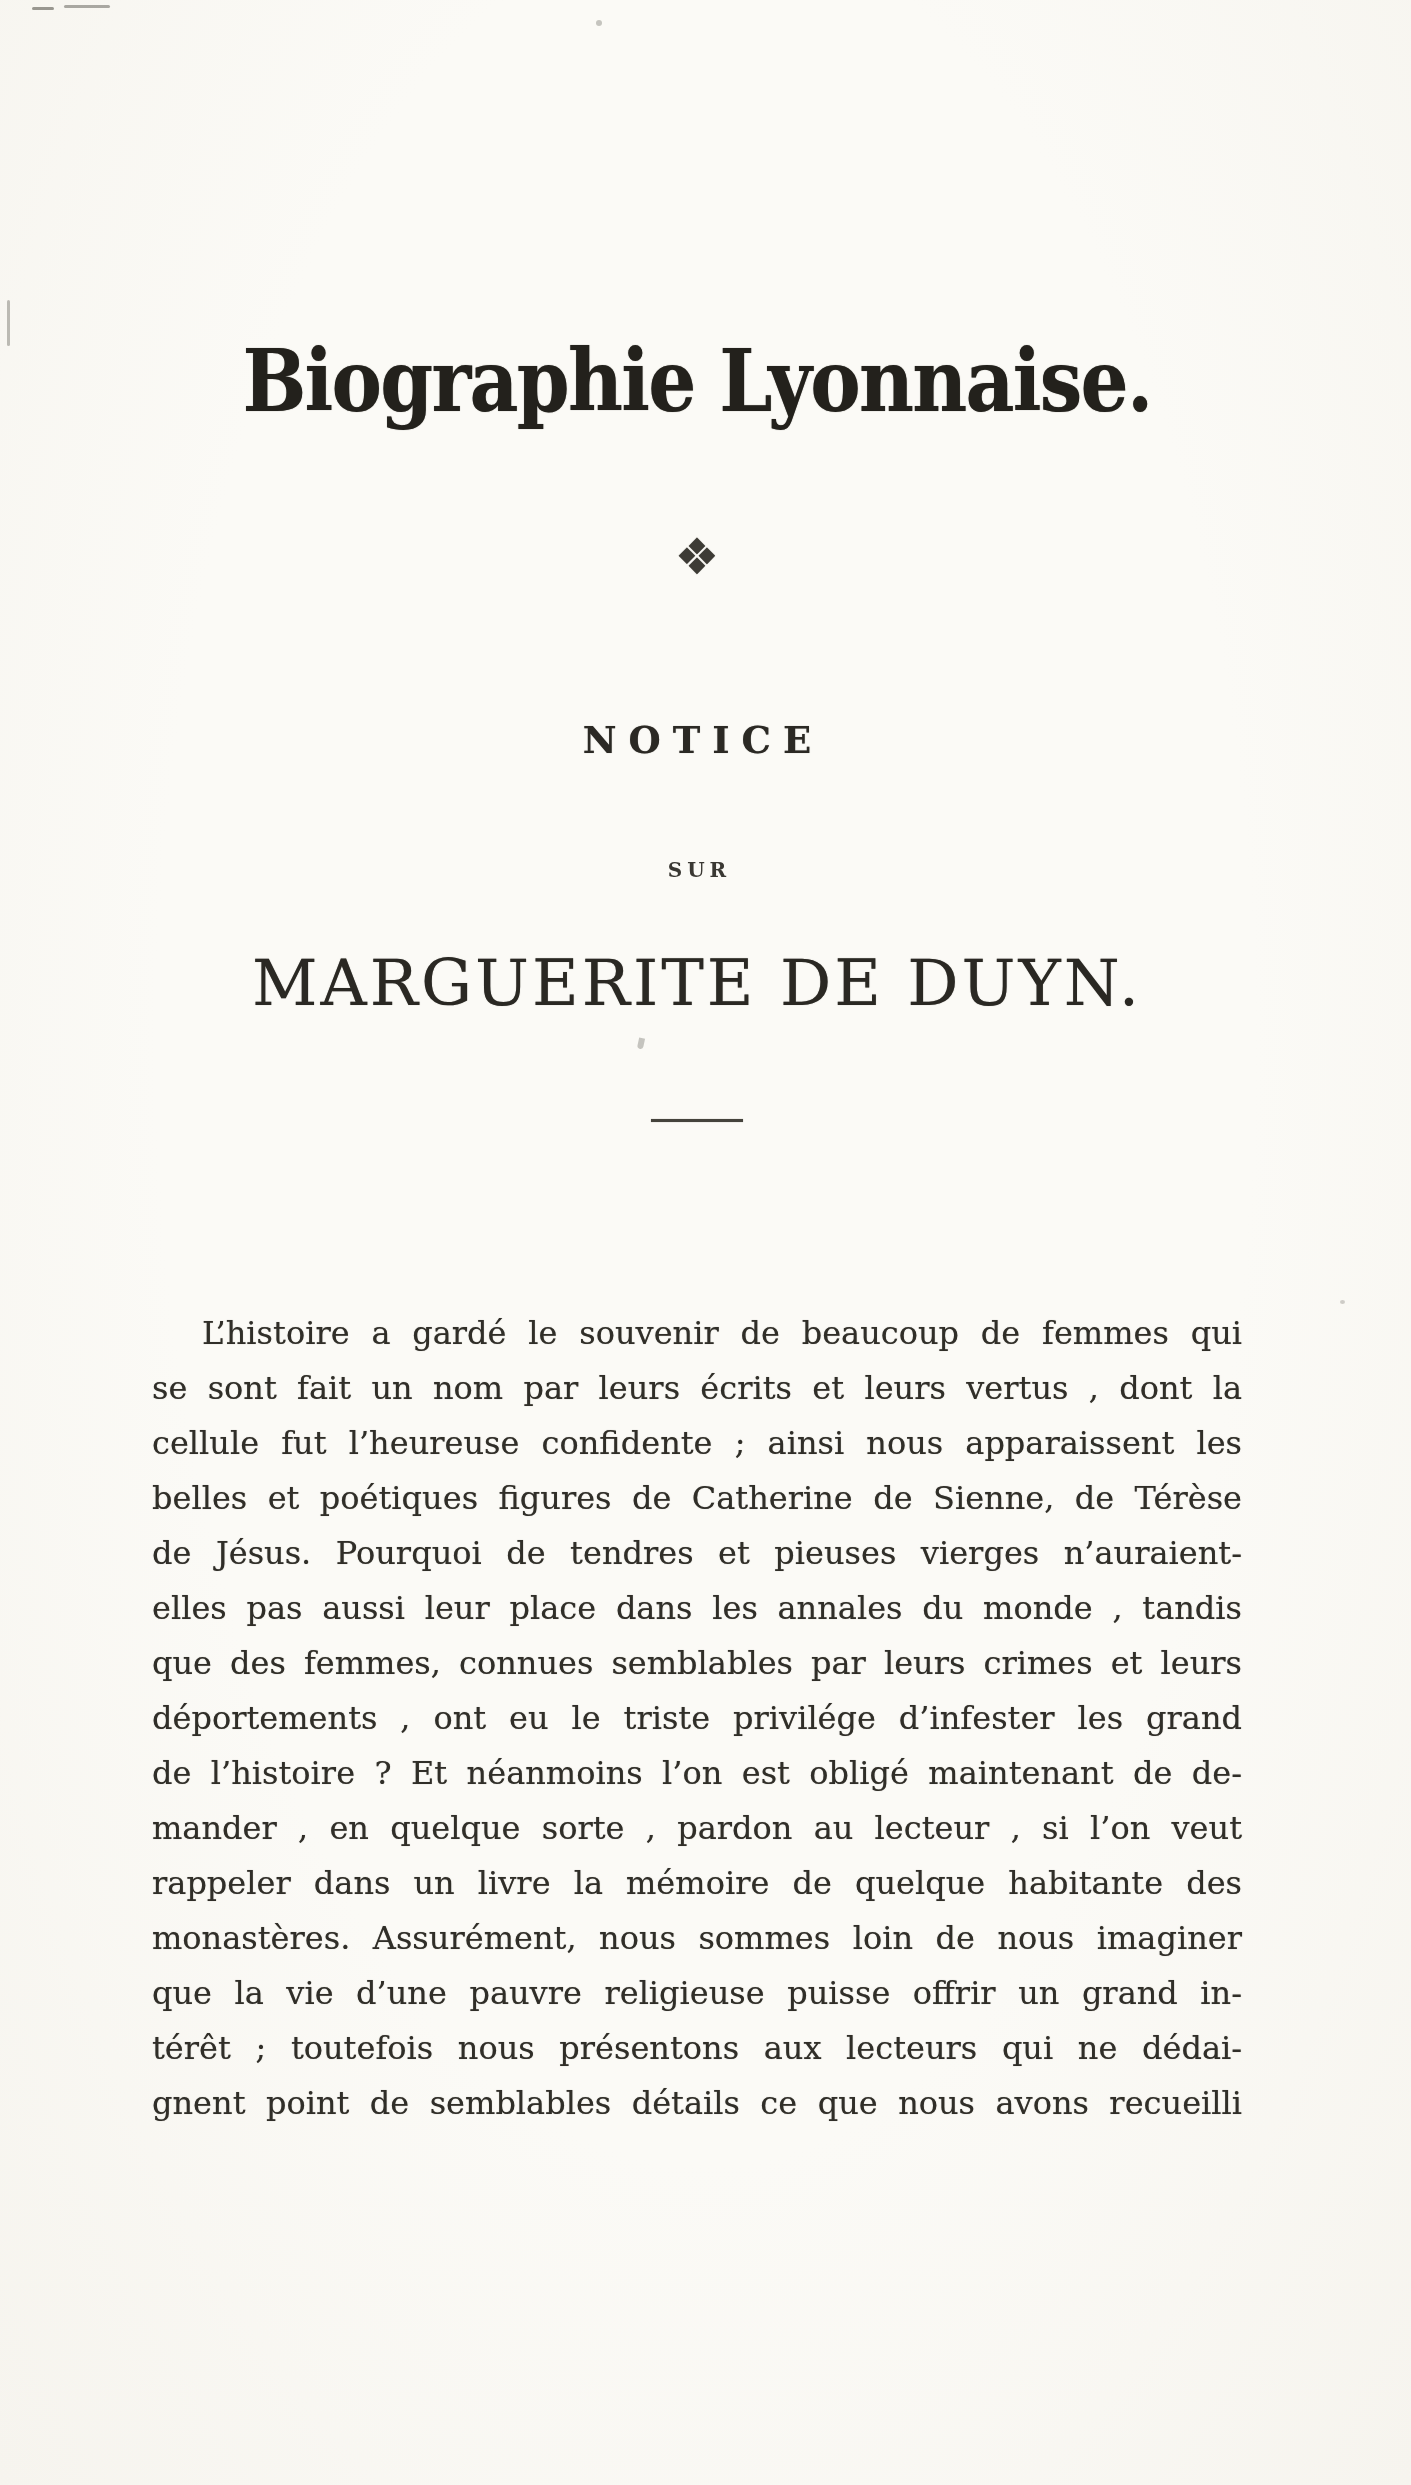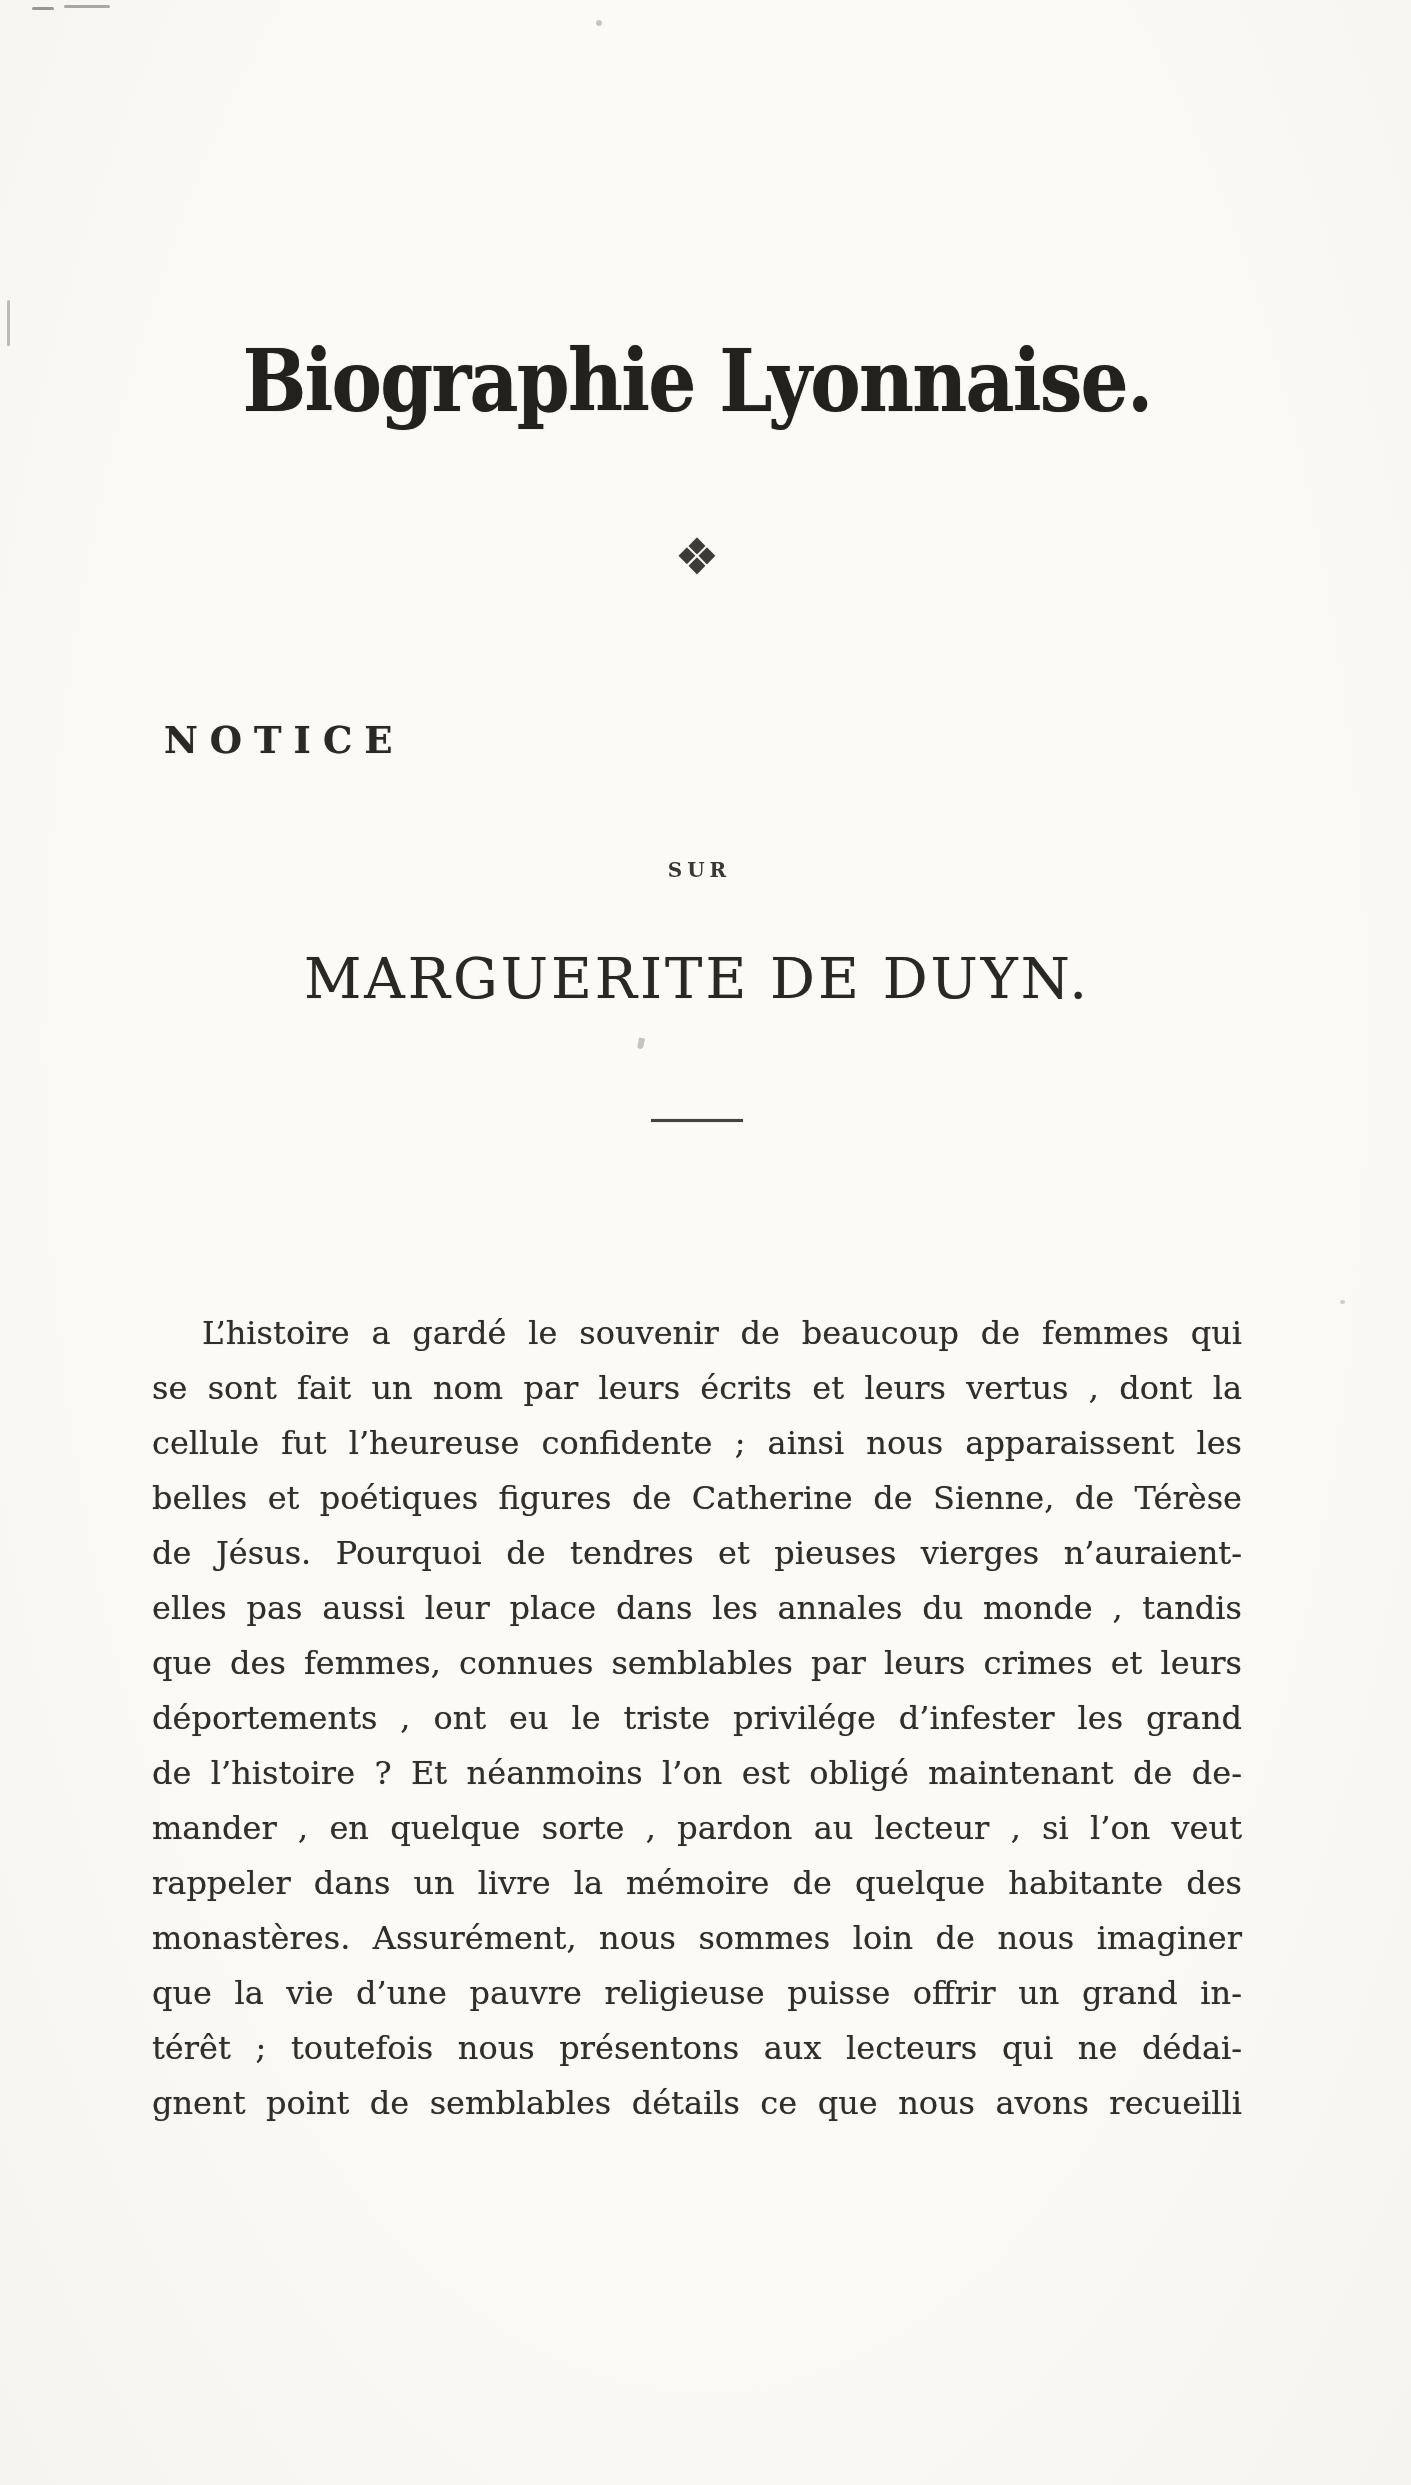--- a/index.html
+++ b/index.html
@@ -35,41 +35,41 @@
   }
   .ornament {
     top: 528px;
     text-align: center;
     font-size: 50px;
     color: #3d3b35;
     text-shadow: 0 0 1px rgba(40,38,32,0.5);
   }
   .notice-heading {
     top: 718px;
-    text-align: left;
+    text-align: center;
     font-size: 37px;
     font-weight: bold;
     letter-spacing: 12px;
     text-indent: 12px;
     color: #2b2924;
     text-shadow: 0 0 0.8px rgba(40,38,32,0.55);
   }
   .sur-subheading {
     top: 858px;
     text-align: center;
     font-size: 20px;
     font-weight: bold;
     letter-spacing: 5px;
     text-indent: 5px;
     color: #3a3833;
   }
   .subject-title {
     top: 946px;
     text-align: center;
-    font-size: 56px;
+    font-size: 64px;
     letter-spacing: 3px;
     color: #2a2823;
     text-shadow: 0 0 0.8px rgba(36,34,28,0.5);
     white-space: nowrap;
   }
   .rule-wrap {
     top: 1119px;
   }
   .section-rule {
     width: 92px;

